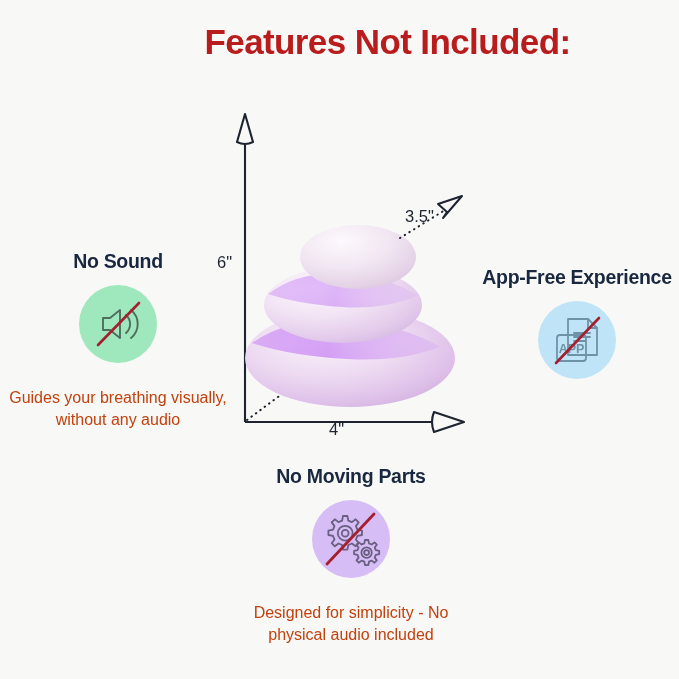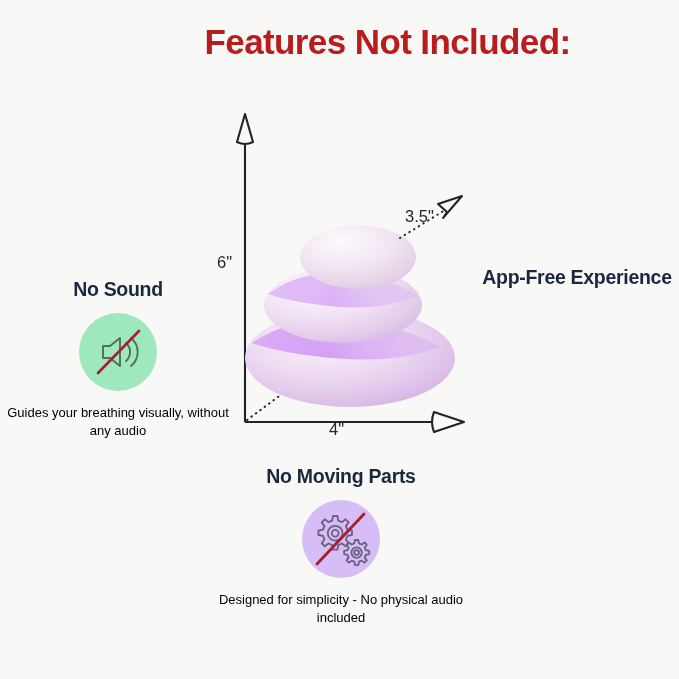--- a/index.html
+++ b/index.html
@@ -63,31 +63,31 @@
     border-radius: 50%;
   }
   .icon-glyph {
     position: absolute;
     left: 0;
     top: 0;
     width: 78px;
     height: 78px;
   }
   .feature-desc {
-    margin-top: 13px;
-    font-size: 13px;
+    margin-top: 24px;
+    font-size: 16px;
     line-height: 1.33;
-    color: #000000;
-    font-family: "Liberation Sans", sans-serif;
-  }
-
-  
-  #feat-sound   { left: 6px;   top: 278px; width: 224px; }
+    color: #c2410c;
+    font-family: "Liberation Sans", sans-serif;
+  }
+
+  
+  #feat-sound   { left: 6px;   top: 250px; width: 224px; }
   #feat-app     { left: 461px; top: 266px; width: 232px; }
-  #feat-moving  { left: 216px; top: 465px; width: 250px; }
+  #feat-moving  { left: 226px; top: 465px; width: 250px; }
 
   
   #diagram {
     position: absolute;
     left: 200px;
     top: 100px;
     width: 300px;
     height: 350px;
   }
   #diagram svg { display:block; }
@@ -189,20 +189,35 @@
           <path d="M52 25 A18 18 0 0 1 52 53"></path>
         </g>
         <line x1="19" y1="60" x2="60" y2="18" stroke="#a4202f" stroke-width="2.6" stroke-linecap="round"></line>
       </svg>
     </div>
     <div class="feature-desc">Guides your breathing visually, without any audio</div>
   </div>
 
   <div class="feature" id="feat-app">
     <div class="feature-title">App-Free Experience</div>
+    <div class="icon-wrap">
+      <div class="icon-circle" style="background:#bfe4f7;"></div>
+      <svg class="icon-glyph" viewBox="0 0 78 78" xmlns="http://www.w3.org/2000/svg">
+        <g fill="none" stroke="#6f93a6" stroke-width="1.8" stroke-linejoin="round" stroke-linecap="round">
+          <path d="M30 18 H50 L59 27 V54 H30 Z"></path>
+          <path d="M50 18 V27 H59"></path>
+          <line x1="36" y1="32" x2="52" y2="32"></line>
+          <line x1="36" y1="36" x2="52" y2="36"></line>
+          <line x1="36" y1="40" x2="47" y2="40"></line>
+          <rect x="19" y="34" width="29" height="26" rx="3"></rect>
+        </g>
+        <text x="33.5" y="52" font-family="Liberation Sans, sans-serif" font-size="12.5" font-weight="bold" fill="#6f93a6" text-anchor="middle">APP</text>
+        <line x1="18" y1="62" x2="61" y2="17" stroke="#a4202f" stroke-width="2.6" stroke-linecap="round"></line>
+      </svg>
+    </div>
   </div>
 
   <div class="feature" id="feat-moving">
     <div class="feature-title">No Moving Parts</div>
     <div class="icon-wrap">
       <div class="icon-circle" style="background:#d6bdf5;"></div>
       <svg class="icon-glyph" viewBox="0 0 78 78" xmlns="http://www.w3.org/2000/svg">
         <g fill="none" stroke="#6a5f82" stroke-width="1.8" stroke-linejoin="round">
 
           <path d="M31 16 l4.4 0 0.9 4.6 3.6 1.5 3.7-2.8 3.1 3.1-2.8 3.7 1.5 3.6 4.6 0.9 0 4.4 -4.6 0.9 -1.5 3.6 2.8 3.7 -3.1 3.1 -3.7-2.8 -3.6 1.5 -0.9 4.6 -4.4 0 -0.9-4.6 -3.6-1.5 -3.7 2.8 -3.1-3.1 2.8-3.7 -1.5-3.6 -4.6-0.9 0-4.4 4.6-0.9 1.5-3.6 -2.8-3.7 3.1-3.1 3.7 2.8 3.6-1.5 Z"></path>

